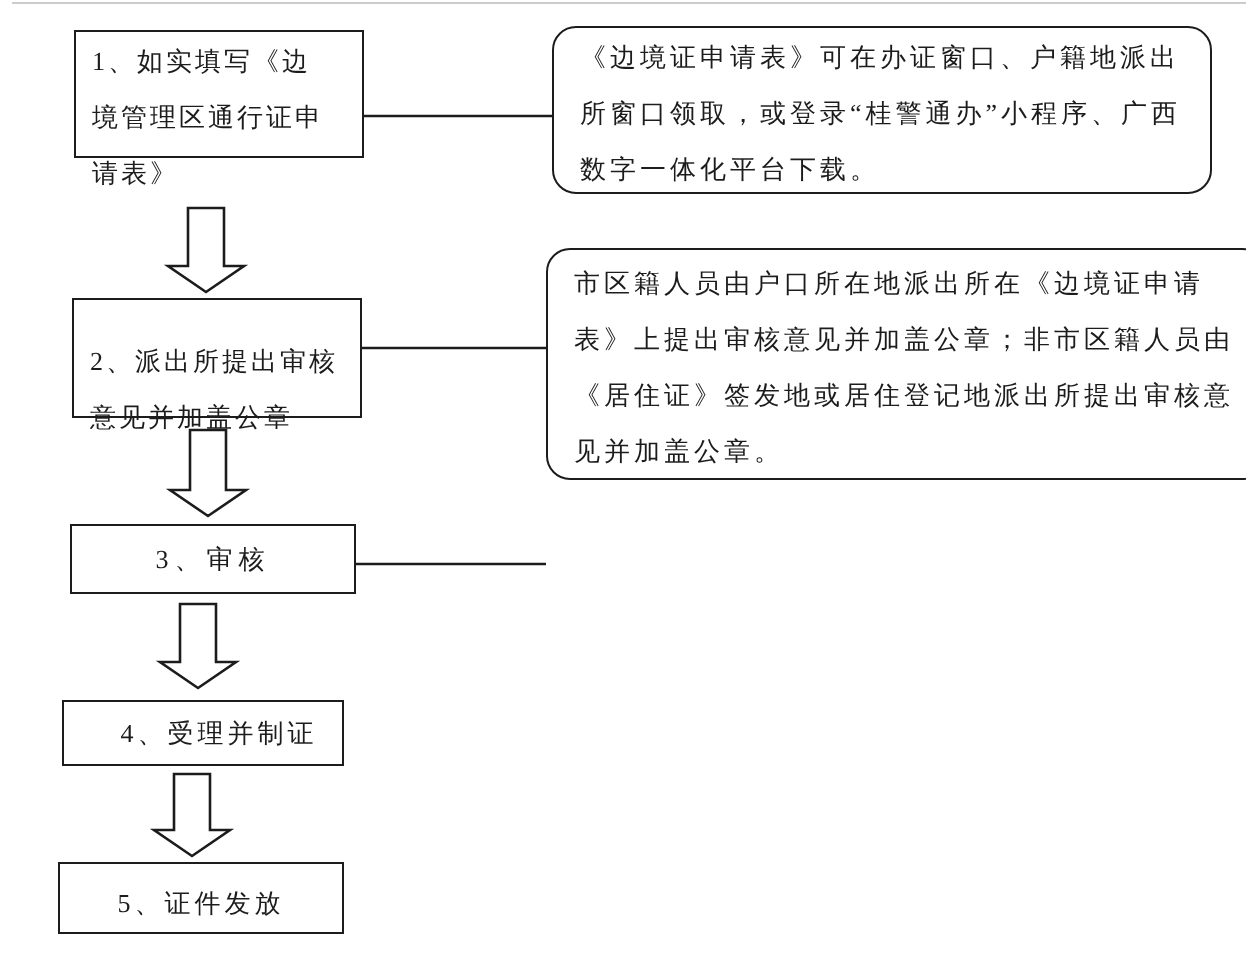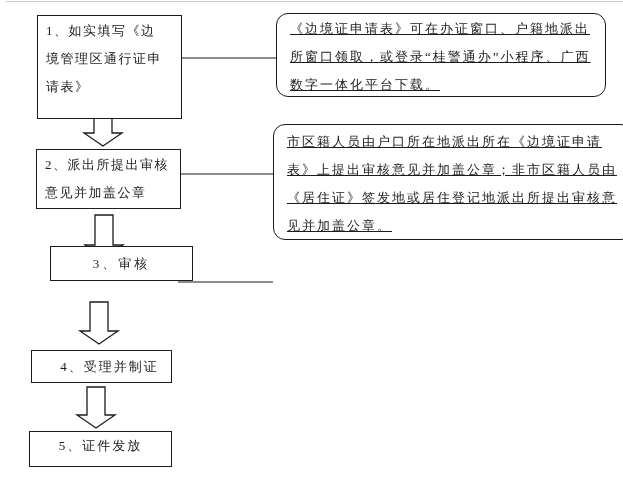--- a/index.html
+++ b/index.html
@@ -13,26 +13,26 @@
   }
   .layer{position:absolute;left:0;top:0;}
   .box{
     position:absolute;
     border:1px solid #1c1c1c;
     background:#ffffff;
     box-sizing:border-box;
     font-size:13px;
   }
   .step{letter-spacing:1.5px;line-height:28px;}
-  .s1{left:37px;top:15px;width:145px;height:104px;padding:1px 17px 0 8px;}
-  .s2{left:36px;top:149px;width:145px;height:60px;padding:1px 3px 0 8px;}
-  .s3{left:35px;top:246px;width:143px;height:35px;display:flex;align-items:center;justify-content:center;letter-spacing:3px;margin-left:15px;}
+  .s1{left:37px;top:15px;width:145px;height:64px;padding:1px 17px 0 8px;}
+  .s2{left:36px;top:149px;width:145px;height:60px;padding:17px 3px 0 8px;}
+  .s3{left:35px;top:262px;width:143px;height:35px;display:flex;align-items:center;justify-content:center;letter-spacing:3px;}
   .s4{left:31px;top:350px;width:141px;height:33px;display:flex;align-items:center;justify-content:center;letter-spacing:2px;padding-left:16px;}
-  .s5{left:29px;top:431px;width:143px;height:36px;display:flex;align-items:flex-start;justify-content:center;letter-spacing:2px;}
-  .note{border-radius:12px;letter-spacing:2px;line-height:28px;text-decoration:underline;}
+  .s5{left:29px;top:431px;width:143px;height:36px;display:flex;align-items:flex-end;justify-content:center;letter-spacing:2px;}
+  .note{border-radius:12px;letter-spacing:2px;line-height:28px;}
   .n1{left:276px;top:13px;width:330px;height:84px;padding:1px 9px 0 13px;}
   .n2{left:273px;top:124px;width:360px;height:116px;padding:3px 9px 0 13px;}
   .n3{left:273px;top:253px;width:333px;height:62px;display:flex;align-items:center;padding:0 9px 0 13px;}
 </style>
 </head>
 <body>
 
 <div class="canvas">
 
   <svg class="layer" width="623" height="485" viewBox="0 0 623 485">

